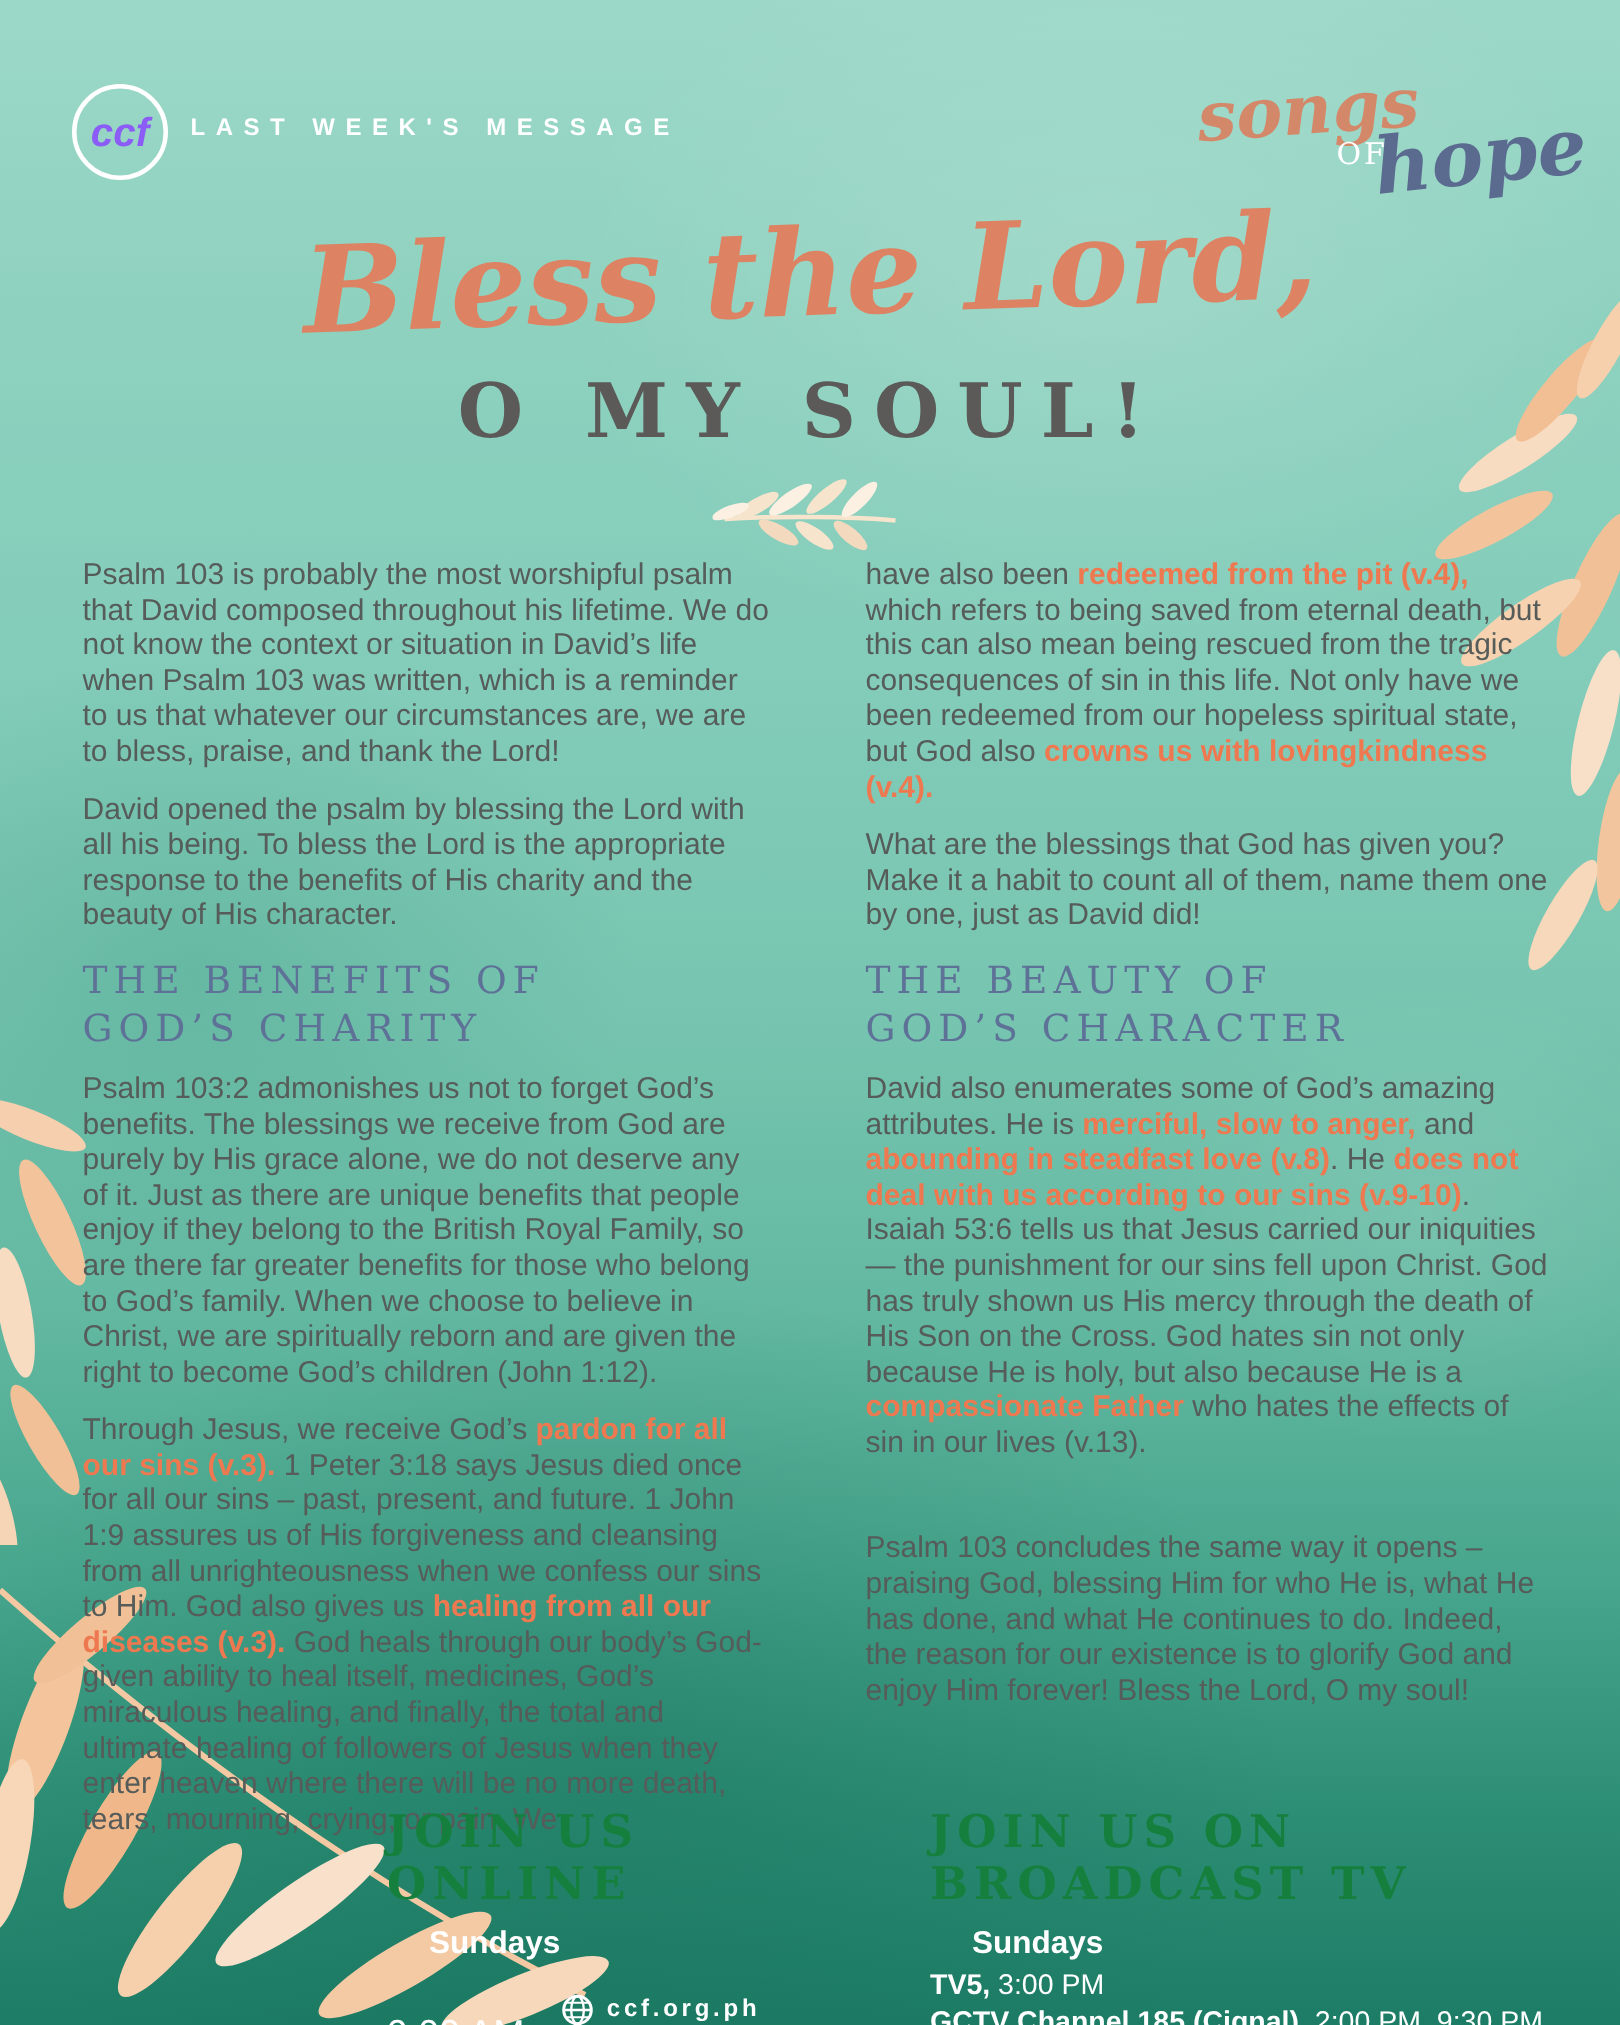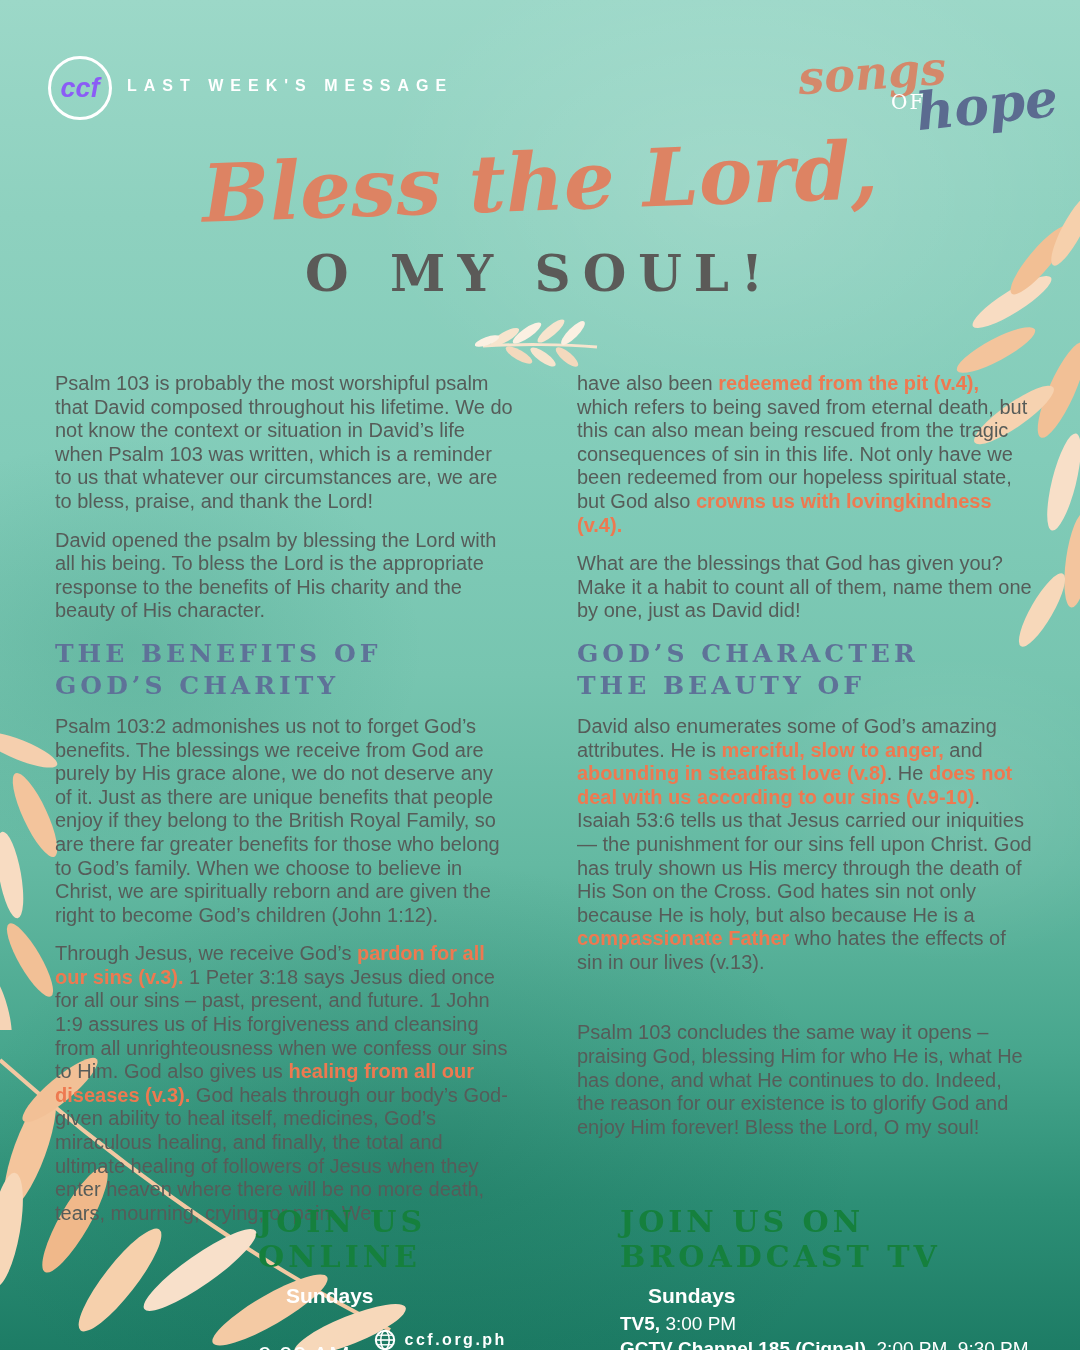--- a/index.html
+++ b/index.html
@@ -43,21 +43,21 @@
     font-size:50px;color:#5b5a58;letter-spacing:12px;margin-top:20px;
   }
 
   
   .col{width:458px;color:var(--body,#565c59);font-size:20px;line-height:23.6px;}
   .col-left{left:55px;top:372px;}
   .col-right{left:577px;top:372px;}
   .col p{margin:0 0 15px 0;}
   .col .hl{color:var(--accent,#ee7950);font-weight:bold;}
   .col h2{
-    font-family:"DejaVu Serif",serif;font-weight:bold;color:var(--heading,#5e7298);
+    font-family:"DejaVu Serif",serif;font-weight:normal;color:var(--heading,#5e7298);
     font-size:25px;line-height:32px;letter-spacing:4px;margin:10px 0 13px 0;
   }
   .col .gap{height:32px;}
 
   
   .footer-heading{
     font-family:"DejaVu Serif",serif;font-weight:bold;color:#15803d;
     font-size:30px;letter-spacing:4px;margin:0 0 10px 0;
   }
   .footer{color:#fff;}
@@ -152,22 +152,22 @@
       <div>THE BENEFITS OF</div>
       <div>GOD’S CHARITY</div>
     </h2>
     <p><span>Psalm 103:2 admonishes us not to forget God’s benefits. The blessings we receive from God are purely by His grace alone, we do not deserve any of it. Just as there are unique benefits that people enjoy if they belong to the British Royal Family, so are there far greater benefits for those who belong to God’s family. When we choose to believe in Christ, we are spiritually reborn and are given the right to become God’s children (John 1:12).</span></p>
     <p><span>Through Jesus, we receive God’s </span><span class="hl">pardon for all our sins (v.3).</span><span> 1 Peter 3:18 says Jesus died once for all our sins – past, present, and future. 1 John 1:9 assures us of His forgiveness and cleansing from all unrighteousness when we confess our sins to Him. God also gives us </span><span class="hl">healing from all our diseases (v.3).</span><span> God heals through our body’s God-given ability to heal itself, medicines, God’s miraculous healing, and finally, the total and ultimate healing of followers of Jesus when they enter heaven where there will be no more death, tears, mourning, crying, or pain. We</span></p>
   </div>
 <div class="abs col col-right">
     <p><span>have also been </span><span class="hl">redeemed from the pit (v.4),</span><span> which refers to being saved from eternal death, but this can also mean being rescued from the tragic consequences of sin in this life. Not only have we been redeemed from our hopeless spiritual state, but God also </span><span class="hl">crowns us with lovingkindness (v.4).</span></p>
     <p><span>What are the blessings that God has given you? Make it a habit to count all of them, name them one by one, just as David did!</span></p>
     <h2>
+      <div>THE BEAUTY OF</div>
       <div>GOD’S CHARACTER</div>
-      <div>THE BEAUTY OF</div>
     </h2>
     <p><span>David also enumerates some of God’s amazing attributes. He is </span><span class="hl">merciful, slow to anger,</span><span> and </span><span class="hl">abounding in steadfast love (v.8)</span><span>. He </span><span class="hl">does not deal with us according to our sins (v.9-10)</span><span>. Isaiah 53:6 tells us that Jesus carried our iniquities — the punishment for our sins fell upon Christ. God has truly shown us His mercy through the death of His Son on the Cross. God hates sin not only because He is holy, but also because He is a </span><span class="hl">compassionate Father</span><span> who hates the effects of sin in our lives (v.13).</span></p>
     <div class="gap"></div>
     <p><span>Psalm 103 concludes the same way it opens – praising God, blessing Him for who He is, what He has done, and what He continues to do. Indeed, the reason for our existence is to glorify God and enjoy Him forever! Bless the Lord, O my soul!</span></p>
   </div>
 
 <div class="abs footer footer-online">
   <div class="footer-heading">JOIN US ONLINE</div>
   <div class="online-cols">
     <div class="online-times">

